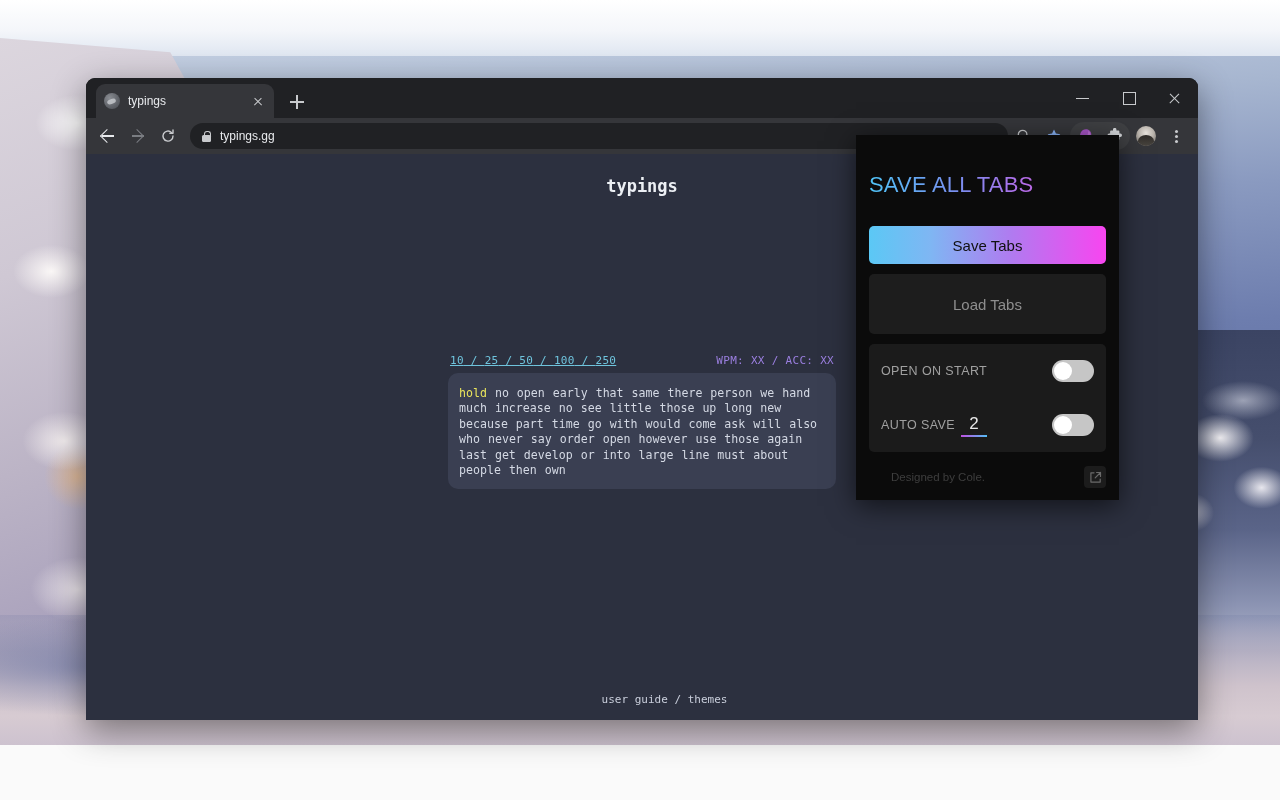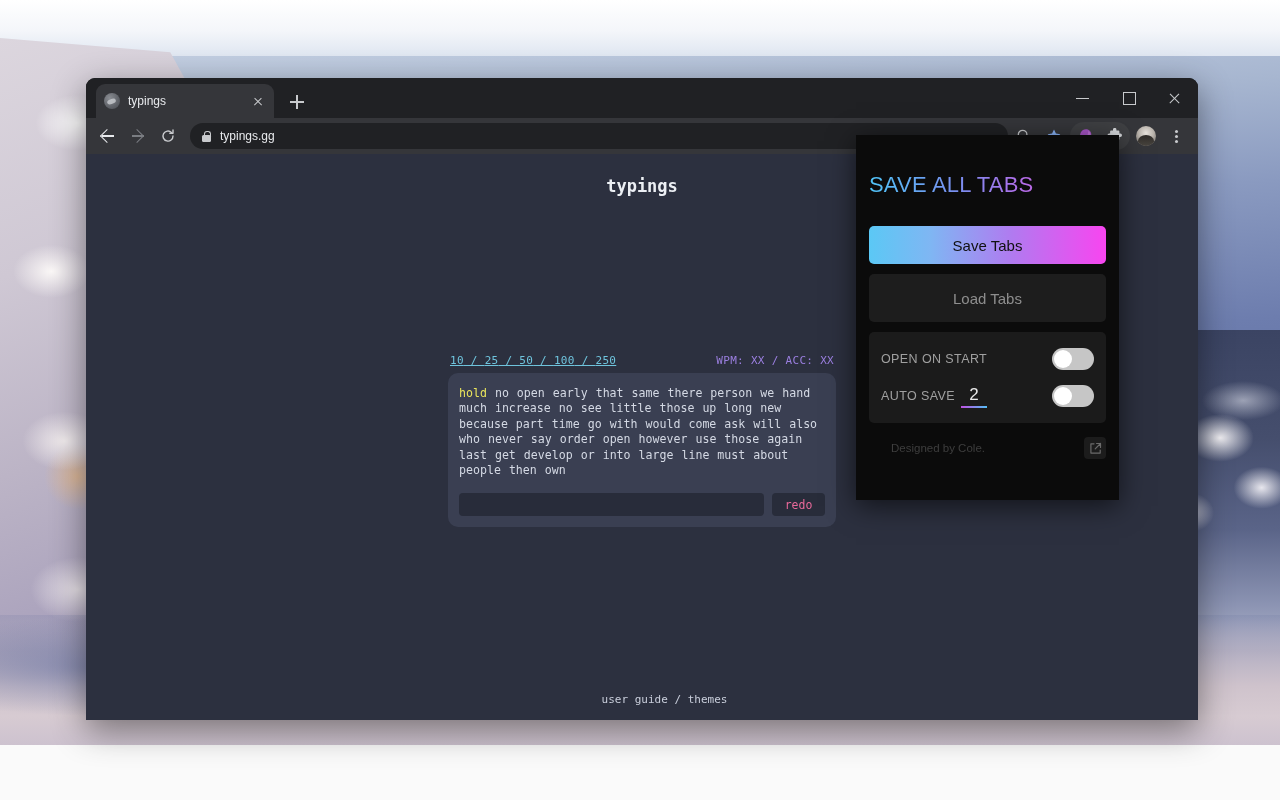--- a/index.html
+++ b/index.html
@@ -193,26 +193,26 @@
     background:linear-gradient(90deg,#4fc3f7 0%, #7b8ef0 38%, #b56ce8 66%, #f05fd8 100%);
     -webkit-background-clip:text; background-clip:text; color:transparent;
     font-weight:400;
   }
   #save-tabs-btn{
     margin-top:28px; width:100%; height:38px; border:none; border-radius:5px;
     background:linear-gradient(90deg,#5bc8f5 0%, #7fb6f3 26%, #b07bf0 60%, #f845f0 100%);
     color:#111; font-size:15px; cursor:pointer; font-family:"Liberation Sans", sans-serif;
   }
   #load-tabs-btn{
-    margin-top:10px; width:100%; height:48px; border:none; border-radius:5px;
+    margin-top:10px; width:100%; height:60px; border:none; border-radius:5px;
     background:#1d1d1d; color:#8e8e8e; font-size:15px; cursor:pointer; font-family:"Liberation Sans", sans-serif;
   }
   #settings-box{
     margin-top:10px; width:100%; background:#1b1b1b; border-radius:5px;
-    padding:14px 12px; display:flex; flex-direction:column; gap:11px;
+    padding:14px 12px; display:flex; flex-direction:column; gap:28px;
   }
   .setting-row{ display:flex; align-items:center; height:26px; }
   .setting-label{ color:#a0a0a0; font-size:12.5px; letter-spacing:.4px; }
   .spacer{ flex:1; }
   #autosave-value{
     width:26px; text-align:center; background:transparent; border:none;
     border-bottom:2px solid; border-image:linear-gradient(90deg,#c44ce0,#4fc3f7) 1;
     color:#e8e8e8; font-size:17px; font-family:"Liberation Sans", sans-serif;
     margin:0 10px 0 6px; outline:none; padding-bottom:1px;
   }
@@ -316,24 +316,20 @@
     <div id="site-title">typings</div>
 
     <div id="typing-wrap">
       <div id="meta-row">
         <div id="wordcounts"><span class="wc-opt">10</span><span class="sep"> / </span><span class="wc-opt">25</span><span class="sep"> / </span><span class="wc-opt active">50</span><span class="sep"> / </span><span class="wc-opt">100</span><span class="sep"> / </span><span class="wc-opt">250</span></div>
         <div id="stats">WPM: XX / ACC: XX</div>
       </div>
 
       <div id="card">
         <div id="words"><span class="w current">hold</span> <span class="w">no</span> <span class="w">open</span> <span class="w">early</span> <span class="w">that</span> <span class="w">same</span> <span class="w">there</span> <span class="w">person</span> <span class="w">we</span> <span class="w">hand</span> <span class="w">much</span> <span class="w">increase</span> <span class="w">no</span> <span class="w">see</span> <span class="w">little</span> <span class="w">those</span> <span class="w">up</span> <span class="w">long</span> <span class="w">new</span> <span class="w">because</span> <span class="w">part</span> <span class="w">time</span> <span class="w">go</span> <span class="w">with</span> <span class="w">would</span> <span class="w">come</span> <span class="w">ask</span> <span class="w">will</span> <span class="w">also</span> <span class="w">who</span> <span class="w">never</span> <span class="w">say</span> <span class="w">order</span> <span class="w">open</span> <span class="w">however</span> <span class="w">use</span> <span class="w">those</span> <span class="w">again</span> <span class="w">last</span> <span class="w">get</span> <span class="w">develop</span> <span class="w">or</span> <span class="w">into</span> <span class="w">large</span> <span class="w">line</span> <span class="w">must</span> <span class="w">about</span> <span class="w">people</span> <span class="w">then</span> <span class="w">own</span> </div>
-        <div id="input-row">
-          <input id="typing-input" type="text" placeholder="" style="">
-          <button id="redo-btn">redo</button>
-        </div>
       </div>
     </div>
 
     <div id="footer">
       <a href="#">user guide</a>
       <span>/</span>
       <a href="#">themes</a>
     </div>
   </div>
 </div>

